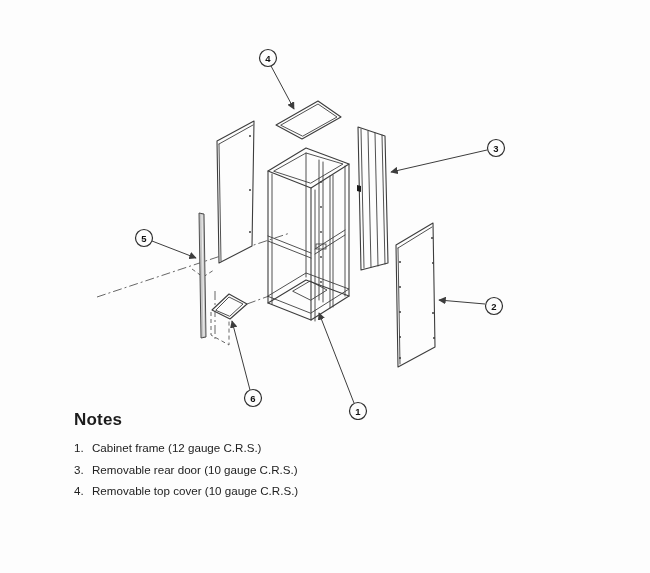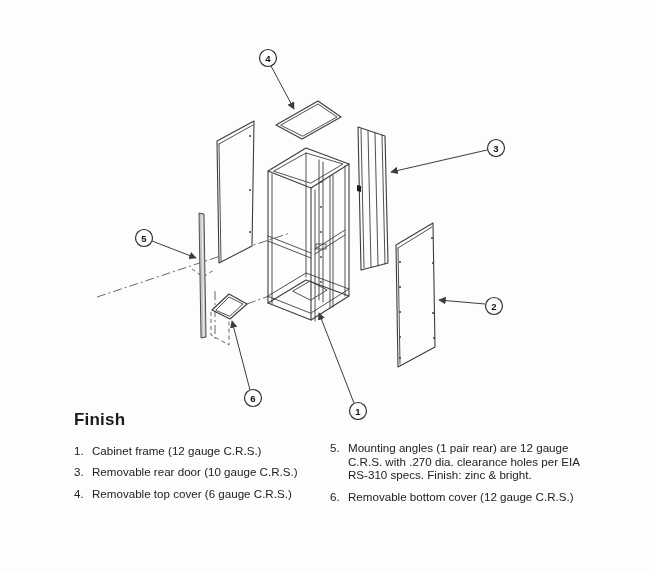--- a/index.html
+++ b/index.html
@@ -156,39 +156,31 @@
       <circle class="balloon" cx="268" cy="58" r="8.5"></circle>
       <text class="bnum" x="268" y="61.5">4</text>
       <circle class="balloon" cx="144" cy="238" r="8.5"></circle>
       <text class="bnum" x="144" y="241.5">5</text>
       <circle class="balloon" cx="253" cy="398" r="8.5"></circle>
       <text class="bnum" x="253" y="401.5">6</text>
     </g>
   </svg>
 
   <div class="notes">
-    <h2>Finish</h2>
+    <h2>Notes</h2>
     <div class="cols">
       <div class="col-left">
         <div class="note">
           <span class="num">1.</span><span class="txt">Cabinet frame (12 gauge C.R.S.)</span>
         </div>
         <div class="note">
           <span class="num">3.</span><span class="txt">Removable rear door (10 gauge C.R.S.)</span>
         </div>
         <div class="note">
-          <span class="num">4.</span><span class="txt">Removable top cover (6 gauge C.R.S.)</span>
+          <span class="num">4.</span><span class="txt">Removable top cover (10 gauge C.R.S.)</span>
         </div>
       </div>
       <div class="col-right">
-        <div class="note">
-          <span class="num">5.</span><span class="txt">Mounting angles (1 pair rear) are 12 gauge
-C.R.S. with .270 dia. clearance holes per EIA
-RS-310 specs. Finish: zinc &amp; bright.</span>
-        </div>
-        <div class="note">
-          <span class="num">6.</span><span class="txt">Removable bottom cover (12 gauge C.R.S.)</span>
-        </div>
       </div>
     </div>
   </div>
 
 </div>
 
 </body></html>

